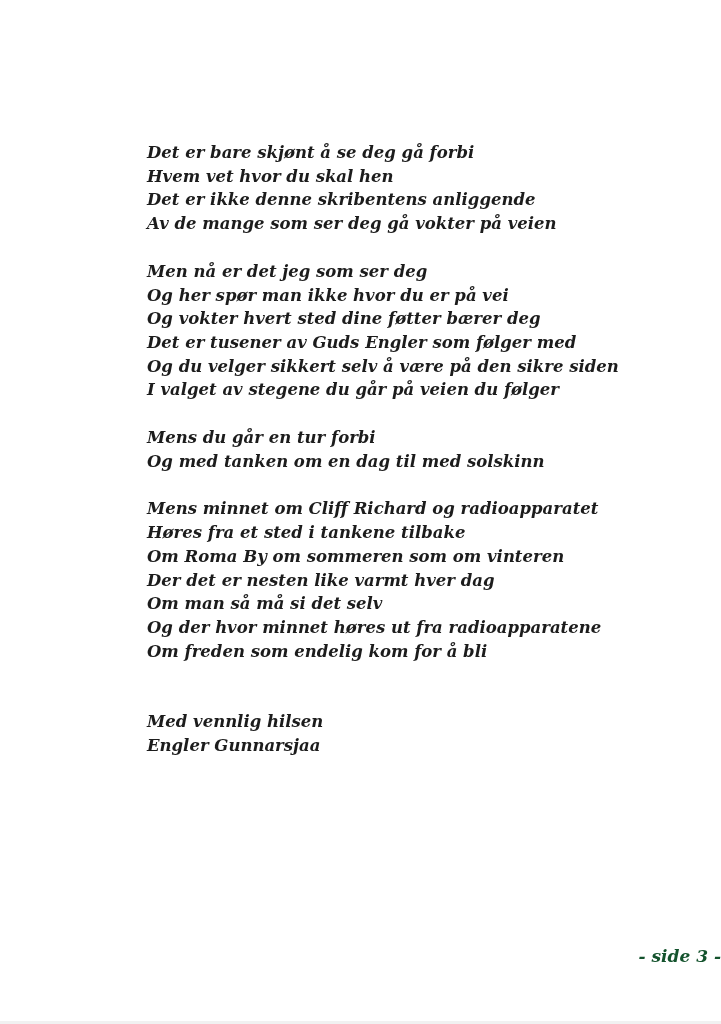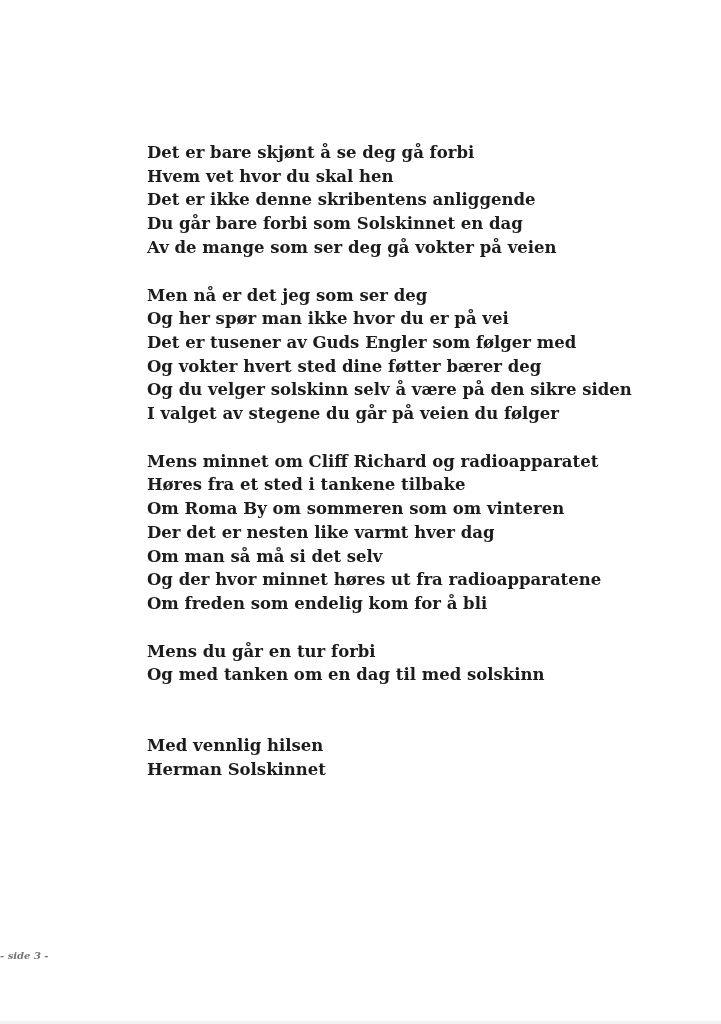--- a/index.html
+++ b/index.html
@@ -21,91 +21,91 @@
     top: 141px;
     width: 540px;
   }
   .stanza {
     margin: 0 0 24px 0;
     padding: 0;
   }
   .poem-line {
     margin: 0;
     padding: 0;
+    font-style: italic;
     font-weight: bold;
     font-size: 16.5px;
     line-height: 23.7px;
     color: #1c1c1c;
     white-space: nowrap;
   }
   .signature {
     margin-top: 47px;
   }
   .footer {
     position: absolute;
     left: 0;
     right: 0;
     top: 947px;
-    text-align: left;
+    text-align: right;
     font-style: italic;
     font-weight: bold;
-    font-size: 10px;
+    font-size: 17px;
     line-height: 18px;
-    color: #737373;
+    color: #14532d;
   }
   .bottom-edge {
     position: absolute;
     left: 0;
     right: 0;
     bottom: 0;
     height: 3px;
     background: #f1f1f1;
   }
 </style>
 </head>
 <body>
 
 <div class="page">
   <div class="content">
 
     <div class="stanza">
       <p class="poem-line">Det er bare skjønt å se deg gå forbi</p>
       <p class="poem-line">Hvem vet hvor du skal hen</p>
       <p class="poem-line">Det er ikke denne skribentens anliggende</p>
-      <p class="poem-line">Du går bare forbi som Solskinnet en dag</p>
       <p class="poem-line">Av de mange som ser deg gå vokter på veien</p>
     </div>
 
     <div class="stanza">
       <p class="poem-line">Men nå er det jeg som ser deg</p>
       <p class="poem-line">Og her spør man ikke hvor du er på vei</p>
+      <p class="poem-line">Og vokter hvert sted dine føtter bærer deg</p>
       <p class="poem-line">Det er tusener av Guds Engler som følger med</p>
-      <p class="poem-line">Og vokter hvert sted dine føtter bærer deg</p>
-      <p class="poem-line">Og du velger solskinn selv å være på den sikre siden</p>
+      <p class="poem-line">Og du velger sikkert selv å være på den sikre siden</p>
       <p class="poem-line">I valget av stegene du går på veien du følger</p>
+    </div>
+
+    <div class="stanza">
+      <p class="poem-line">Mens du går en tur forbi</p>
+      <p class="poem-line">Og med tanken om en dag til med solskinn</p>
     </div>
 
     <div class="stanza">
       <p class="poem-line">Mens minnet om Cliff Richard og radioapparatet</p>
       <p class="poem-line">Høres fra et sted i tankene tilbake</p>
       <p class="poem-line">Om Roma By om sommeren som om vinteren</p>
       <p class="poem-line">Der det er nesten like varmt hver dag</p>
       <p class="poem-line">Om man så må si det selv</p>
       <p class="poem-line">Og der hvor minnet høres ut fra radioapparatene</p>
       <p class="poem-line">Om freden som endelig kom for å bli</p>
     </div>
 
-    <div class="stanza">
-      <p class="poem-line">Mens du går en tur forbi</p>
-      <p class="poem-line">Og med tanken om en dag til med solskinn</p>
-    </div>
-
     <div class="stanza signature">
       <p class="poem-line">Med vennlig hilsen</p>
-      <p class="poem-line">Herman Solskinnet</p>
+      <p class="poem-line">Engler Gunnarsjaa</p>
     </div>
 
   </div>
 
   <div class="footer">- side 3 -</div>
 
   <div class="bottom-edge"></div>
 </div>
 
 </body></html>

